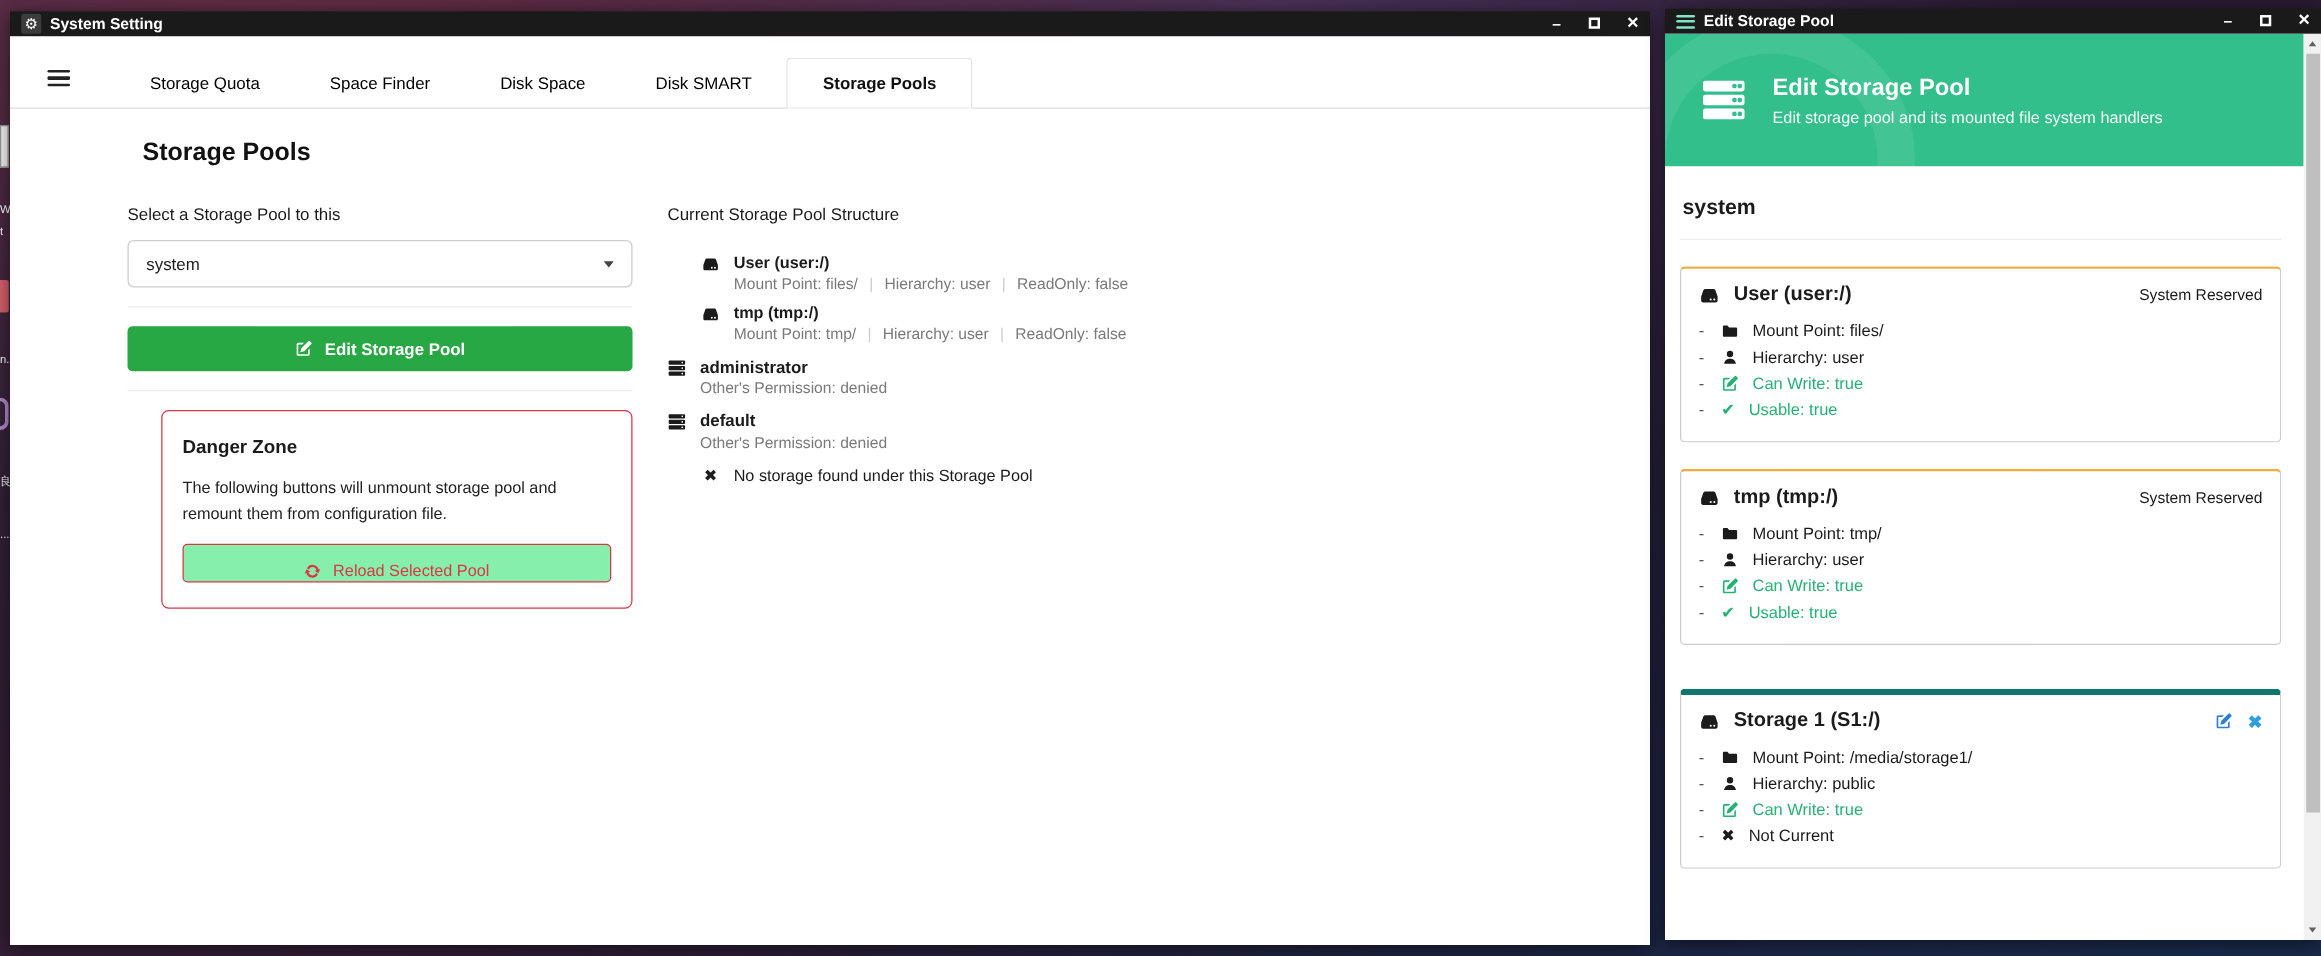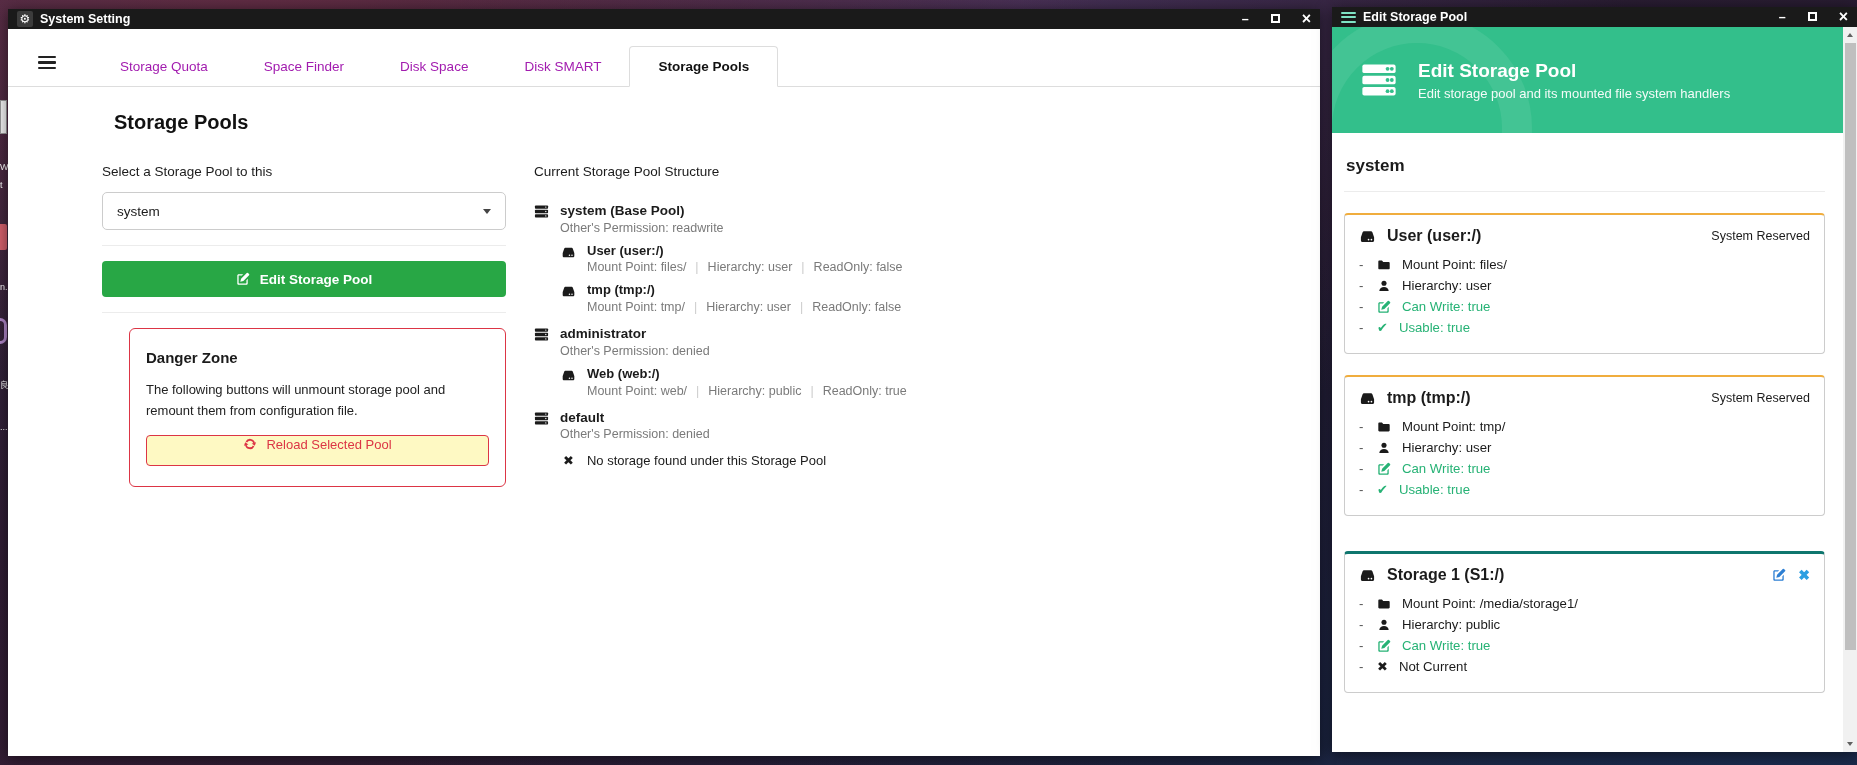--- a/index.html
+++ b/index.html
@@ -48,21 +48,21 @@
 
   
   .main-window { left:8px; top:9px; width:1312px; height:747px; }
 
   .tabbar {
     display:flex; align-items:flex-end;
     border-bottom:1px solid #ddd; height:58px; padding:0 0 0 24px;
   }
   .hamburger { display:flex; flex-direction:column; gap:3px; width:18px; margin:0 36px 17px 6px; cursor:pointer; }
   .hamburger i { display:block; height:2.4px; background:#222; border-radius:1px; }
-  .tab { padding:12px 28px; font-size:13.5px; color:#a21caf; cursor:pointer; white-space:nowrap; }
+  .tab { padding:12px 28px; font-size:13.5px; color:#000000; cursor:pointer; white-space:nowrap; }
   .tab.active {
     border:1px solid #ddd; border-bottom:1px solid #fff; border-radius:4px 4px 0 0;
     margin-bottom:-1px; font-weight:bold; color:#111;
   }
 
   .content { padding:24px 0 0 94px; }
   .page-title { margin:0 0 0 12px; font-size:20px; font-weight:bold; color:#111; }
   .page-subtitle { margin:3px 0 0 12px; font-size:13px; color:#8a8a8a; }
 
   .columns { display:flex; margin-top:30px; }
@@ -81,23 +81,23 @@
   button { font-family:"Liberation Sans", sans-serif; cursor:pointer; }
   .btn-success {
     width:100%; height:36px; background:#28a745; border:none; border-radius:4px;
     color:#fff; font-weight:bold; font-size:13.5px;
     display:flex; align-items:center; justify-content:center; gap:10px;
   }
   .danger-card { border:1px solid #dc3545; border-radius:6px; padding:12px 16px 20px;margin-left:27px; }
   .danger-title { font-size:15px; font-weight:bold; margin:8px 0 0; }
   .danger-desc { font-size:13px; line-height:1.6; margin:14px 0 4px; color:#222; }
   .btn-outline-danger {
-    width:100%; height:31px; background:#fef9c3; border:1px solid #dc3545; border-radius:4px;
+    width:100%; height:31px; background:#86efac; border:1px solid #dc3545; border-radius:4px;
     color:#dc3545; font-size:13px;
-    display:flex; align-items:flex-start; justify-content:center; gap:9px; margin-top:13px;
+    display:flex; align-items:flex-end; justify-content:center; gap:9px; margin-top:13px;
   }
 
   
   .struct-title { font-size:13.5px; margin:0 0 24px; }
   .pool { margin-bottom:12px; }
   .pool-head, .storage { display:flex; gap:11px; }
   .pool-name { font-size:13.5px; font-weight:bold; line-height:1.15; }
   .pool-perm, .st-detail { font-size:12.5px; color:#7a7a7a; margin-top:2px; }
   .storages { margin:9px 0 0 27px; }
   .storage { margin-bottom:9px; }
@@ -127,21 +127,21 @@
   .b-title { font-size:19px; font-weight:bold; }
   .b-sub { font-size:13px; margin-top:4px; opacity:.95; }
 
   .side-content { padding:0 18px 0 12px; }
   .side-pool-name { font-size:17px; font-weight:bold; margin:23px 0 0 2px; }
   .side-intro { font-size:13px; margin-top:17px; }
   .side-content hr.sep { margin:15px 0 0; }
 
   .card { border:1px solid #ccc; border-radius:4px; padding:12px 14px 18px; margin-top:21px; background:#fff; }
   .card.accent-warning { border-top:2.5px solid #f0ad3e; }
-  .card.accent-dark { border-top:3px solid #0f766e; margin-top:35px; }
+  .card.accent-dark { border-top:5px solid #0f766e; margin-top:35px; }
   .card-head { display:flex; align-items:center; gap:11px; }
   .card-name { font-size:16px; font-weight:bold; }
   .card-badge { margin-left:auto; font-size:12.5px; color:#1b1b1b; }
   .card-actions { margin-left:auto; display:flex; align-items:center; gap:12px; color:#2d7fd3; }
   .card-actions .x-blue { color:#2b9fe2; font-size:14px; font-weight:bold; cursor:pointer; }
   .card-actions .ic { cursor:pointer; }
   .card-rows { list-style:none; margin:12px 0 0; padding:0; }
   .card-rows li { display:flex; align-items:center; gap:11px; font-size:13.2px; margin-top:6px; }
   .card-rows .dash { color:#555; width:7px; flex:0 0 7px; }
   .card-rows li.green { color:#26b275; }
@@ -233,34 +233,20 @@
                 <span>Reload Selected Pool</span>
               </button>
 
             </div>
           </div>
 
           <div class="right-col">
             <div class="struct-title">Current Storage Pool Structure</div>
 
             <div class="pool">
-              <div class="pool-head">
-                <svg class="ic ic15" viewBox="0 0 16 16">
-                    <rect x="1" y="1.5" width="14" height="3.6" rx="0.8"></rect>
-                    <rect x="1" y="6.2" width="14" height="3.6" rx="0.8"></rect>
-                    <rect x="1" y="10.9" width="14" height="3.6" rx="0.8"></rect>
-                    <circle cx="12.6" cy="3.3" r="0.7" fill="#fff"></circle>
-                    <circle cx="12.6" cy="8" r="0.7" fill="#fff"></circle>
-                    <circle cx="12.6" cy="12.7" r="0.7" fill="#fff"></circle>
-                  </svg>
-                <div>
-                  <div class="pool-name">system (Base Pool)</div>
-                  <div class="pool-perm">Other's Permission: readwrite</div>
-                </div>
-              </div>
               <div class="storages">
                 <div class="storage">
                   <svg class="ic ic15" viewBox="0 0 16 16">
                       <path d="M1.8 8.6 3.4 4.1C3.6 3.4 4.3 3 5 3h6c.7 0 1.4.4 1.6 1.1l1.6 4.5v3.1c0 .8-.6 1.4-1.4 1.4H3.2c-.8 0-1.4-.6-1.4-1.4z"></path>
                       <circle cx="11.7" cy="10.9" r="0.8" fill="#fff"></circle>
                       <circle cx="9" cy="10.9" r="0.8" fill="#fff"></circle>
                     </svg>
                   <div>
                     <div class="st-name">User (user:/)</div>
                     <div class="st-detail">
@@ -292,35 +278,20 @@
                     <rect x="1" y="10.9" width="14" height="3.6" rx="0.8"></rect>
                     <circle cx="12.6" cy="3.3" r="0.7" fill="#fff"></circle>
                     <circle cx="12.6" cy="8" r="0.7" fill="#fff"></circle>
                     <circle cx="12.6" cy="12.7" r="0.7" fill="#fff"></circle>
                   </svg>
                 <div>
                   <div class="pool-name">administrator</div>
                   <div class="pool-perm">Other's Permission: denied</div>
                 </div>
               </div>
-              <div class="storages">
-                <div class="storage">
-                  <svg class="ic ic15" viewBox="0 0 16 16">
-                      <path d="M1.8 8.6 3.4 4.1C3.6 3.4 4.3 3 5 3h6c.7 0 1.4.4 1.6 1.1l1.6 4.5v3.1c0 .8-.6 1.4-1.4 1.4H3.2c-.8 0-1.4-.6-1.4-1.4z"></path>
-                      <circle cx="11.7" cy="10.9" r="0.8" fill="#fff"></circle>
-                      <circle cx="9" cy="10.9" r="0.8" fill="#fff"></circle>
-                    </svg>
-                  <div>
-                    <div class="st-name">Web (web:/)</div>
-                    <div class="st-detail">
-                      <span>Mount Point: web/</span><span class="pipe">|</span><span>Hierarchy: public</span><span class="pipe">|</span><span>ReadOnly: true</span>
-                    </div>
-                  </div>
-                </div>
-              </div>
             </div>
 
             <div class="pool">
               <div class="pool-head">
                 <svg class="ic ic15" viewBox="0 0 16 16">
                     <rect x="1" y="1.5" width="14" height="3.6" rx="0.8"></rect>
                     <rect x="1" y="6.2" width="14" height="3.6" rx="0.8"></rect>
                     <rect x="1" y="10.9" width="14" height="3.6" rx="0.8"></rect>
                     <circle cx="12.6" cy="3.3" r="0.7" fill="#fff"></circle>
                     <circle cx="12.6" cy="8" r="0.7" fill="#fff"></circle>

